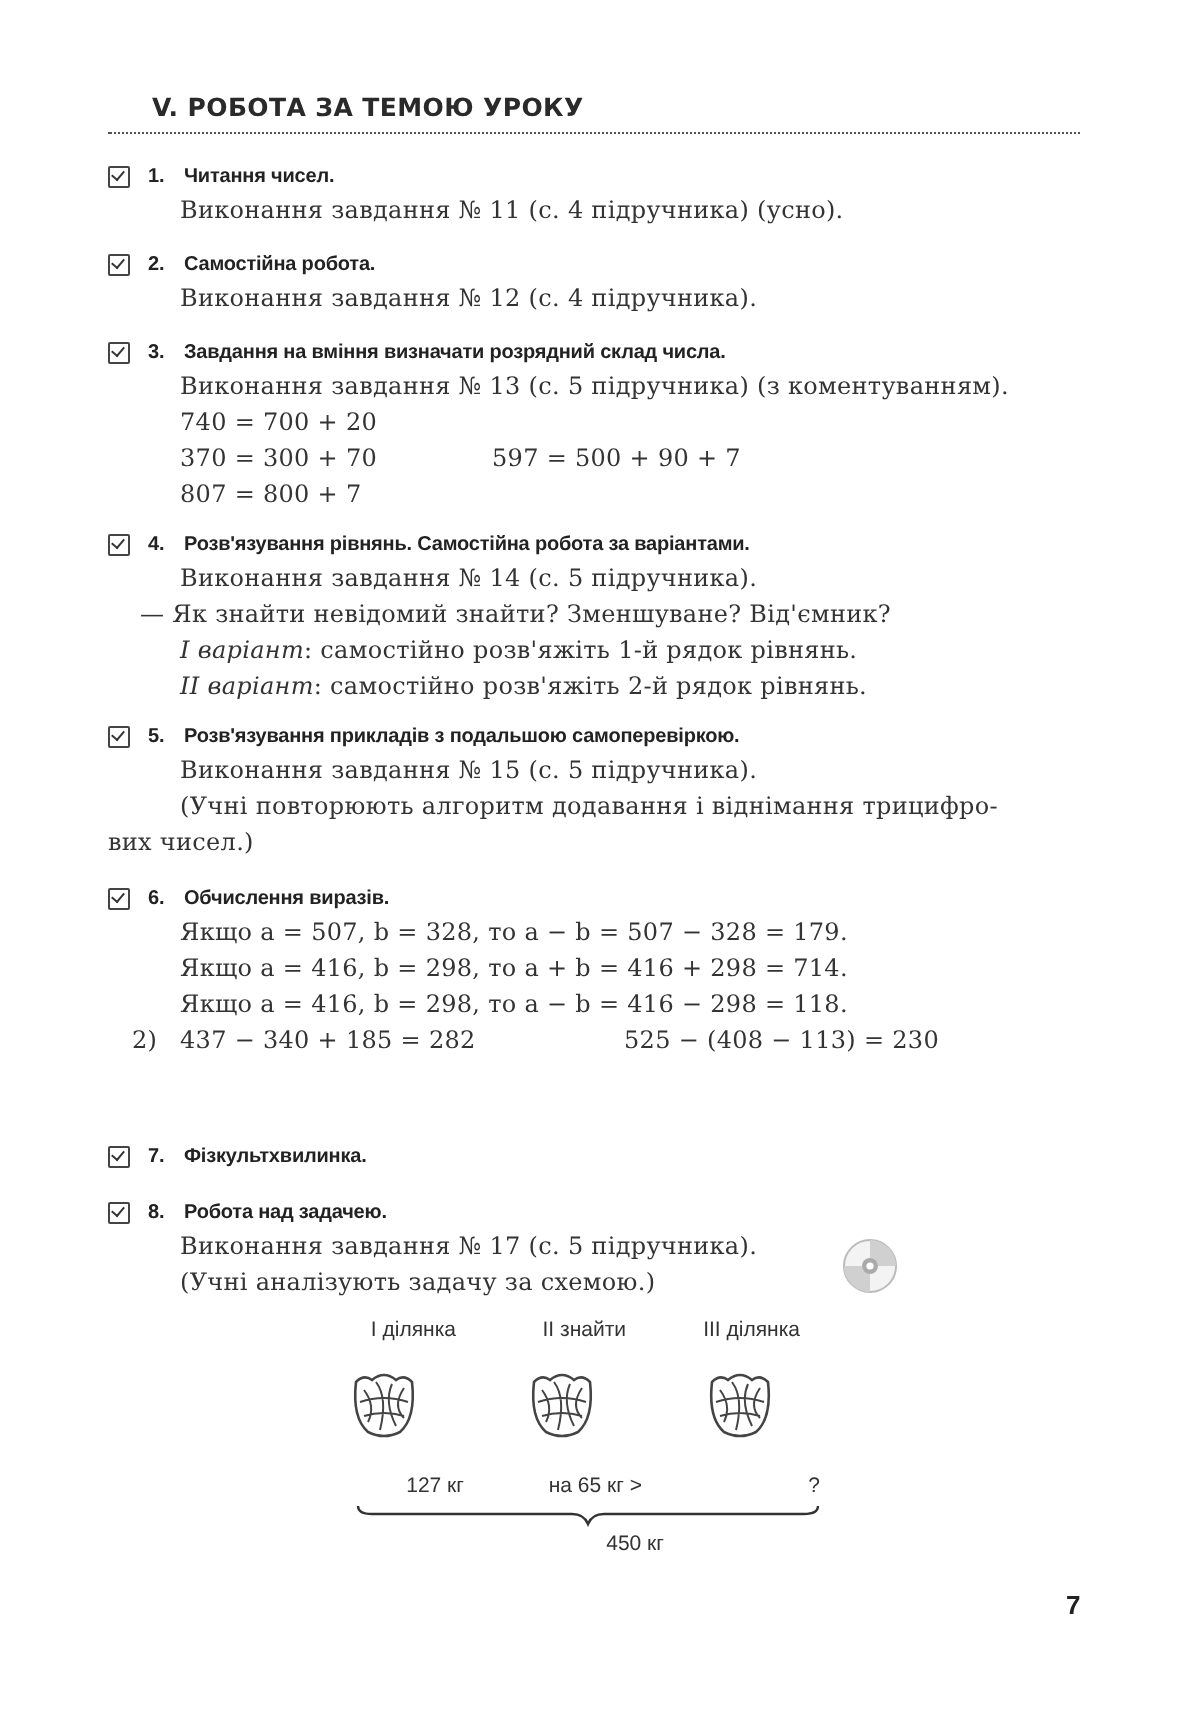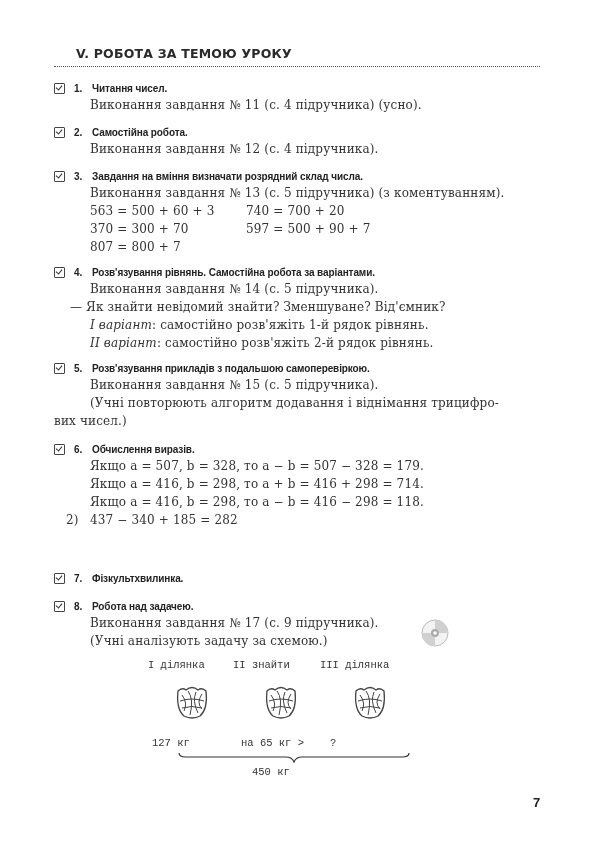--- a/index.html
+++ b/index.html
@@ -36,22 +36,22 @@
     font-family: "DejaVu Serif", serif; font-size: 12px; color: #333;
     line-height: 18px; white-space: nowrap; letter-spacing: 0.15px;
   }
   .ind { padding-left: 36px; }
   .it { font-style: italic; }
   .cols { display: flex; }
   .col-wide { width: 312px; }
   .num-label { display: inline-block; width: 36px; text-align: left; padding-left: 4px; box-sizing: border-box; }
   .scheme { position: absolute; left: 160px; top: 655px; width: 260px; height: 130px; }
   .plot-label {
-    position: absolute; font-family: Liberation Mono, monospace; font-size: 10.5px; color: #333;
-    text-align: left; width: 80px;
+    position: absolute; font-family: Liberation Sans, sans-serif; font-size: 10.5px; color: #333;
+    text-align: right; width: 80px;
   }
   .basket { position: absolute; width: 40px; height: 40px; }
   .disc { position: absolute; left: 420px; top: 618px; width: 30px; height: 30px; }
   .page-number {
     position: absolute; left: 533px; top: 795px;
     font-family: "Liberation Sans", sans-serif; font-weight: bold; font-size: 13px; color: #222;
   }
 </style>
 </head>
 <body>
@@ -80,21 +80,20 @@
   </div>
 
   <div class="item" style="top:168px">
     <div class="item-head">
       <span class="checkbox"></span>
       <span class="item-num">3.</span>
       <span class="item-title">Завдання на вміння визначати розрядний склад числа.</span>
     </div>
     <div class="line ind">Виконання завдання № 13 (с. 5 підручника) (з коментуванням).</div>
     <div class="line ind cols">
-      <span class="col-wide" style="width:156px">563 = 500 + 60 + 3</span>
       <span>740 = 700 + 20</span>
     </div>
     <div class="line ind cols">
       <span class="col-wide" style="width:156px">370 = 300 + 70</span>
       <span>597 = 500 + 90 + 7</span>
     </div>
     <div class="line ind cols">
       <span class="col-wide" style="width:156px">807 = 800 + 7</span>
     </div>
   </div>
@@ -131,38 +130,39 @@
       <span class="checkbox"></span>
       <span class="item-num">6.</span>
       <span class="item-title">Обчислення виразів.</span>
     </div>
     <div class="line ind">Якщо a = 507, b = 328, то a − b = 507 − 328 = 179.</div>
     <div class="line ind">Якщо a = 416, b = 298, то a + b = 416 + 298 = 714.</div>
     <div class="line ind">Якщо a = 416, b = 298, то a − b = 416 − 298 = 118.</div>
     <div class="line cols" style="padding-left:12px">
       <span class="num-label" style="width:24px;padding-left:0">2)</span>
       <span style="width:222px">437 − 340 + 185 = 282</span>
+      <span>525 − (408 − 113) = 230</span>
     </div>
   </div>
 
   <div class="item" style="top:570px">
     <div class="item-head">
       <span class="checkbox"></span>
       <span class="item-num">7.</span>
       <span class="item-title">Фізкультхвилинка.</span>
     </div>
   </div>
 
   <div class="item" style="top:598px">
     <div class="item-head">
       <span class="checkbox"></span>
       <span class="item-num">8.</span>
       <span class="item-title">Робота над задачею.</span>
     </div>
-    <div class="line ind">Виконання завдання № 17 (с. 9 підручника).</div>
+    <div class="line ind">Виконання завдання № 17 (с. 5 підручника).</div>
     <div class="line ind">(Учні аналізують задачу за схемою.)</div>
   </div>
 
   <svg class="disc" viewBox="0 0 30 30">
     <circle cx="15" cy="15" r="13" fill="#f3f3f3" stroke="#bbb" stroke-width="1"></circle>
     <path d="M15 2 A13 13 0 0 1 28 15 L19 15 A4 4 0 0 0 15 11 Z" fill="#d0d0d0"></path>
     <path d="M15 28 A13 13 0 0 1 2 15 L11 15 A4 4 0 0 0 15 19 Z" fill="#d0d0d0"></path>
     <circle cx="15" cy="15" r="4" fill="#aaa"></circle>
     <circle cx="15" cy="15" r="1.8" fill="#fff"></circle>
   </svg>

